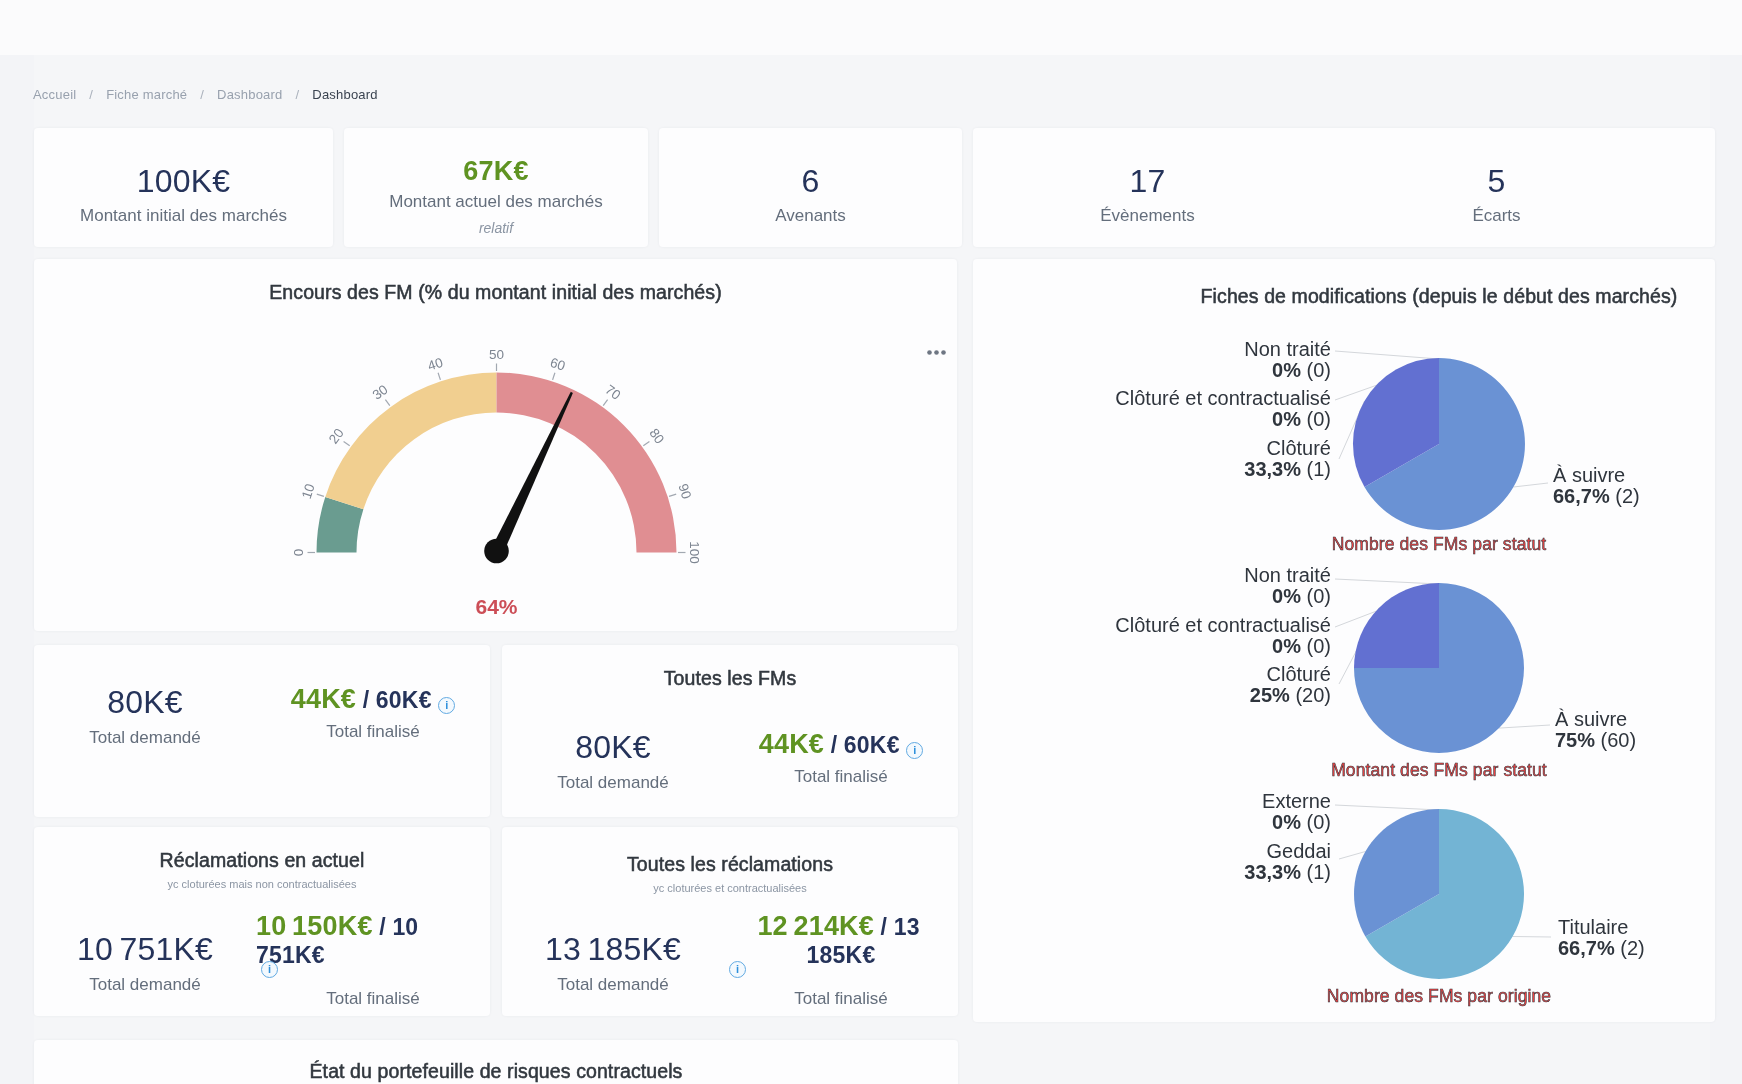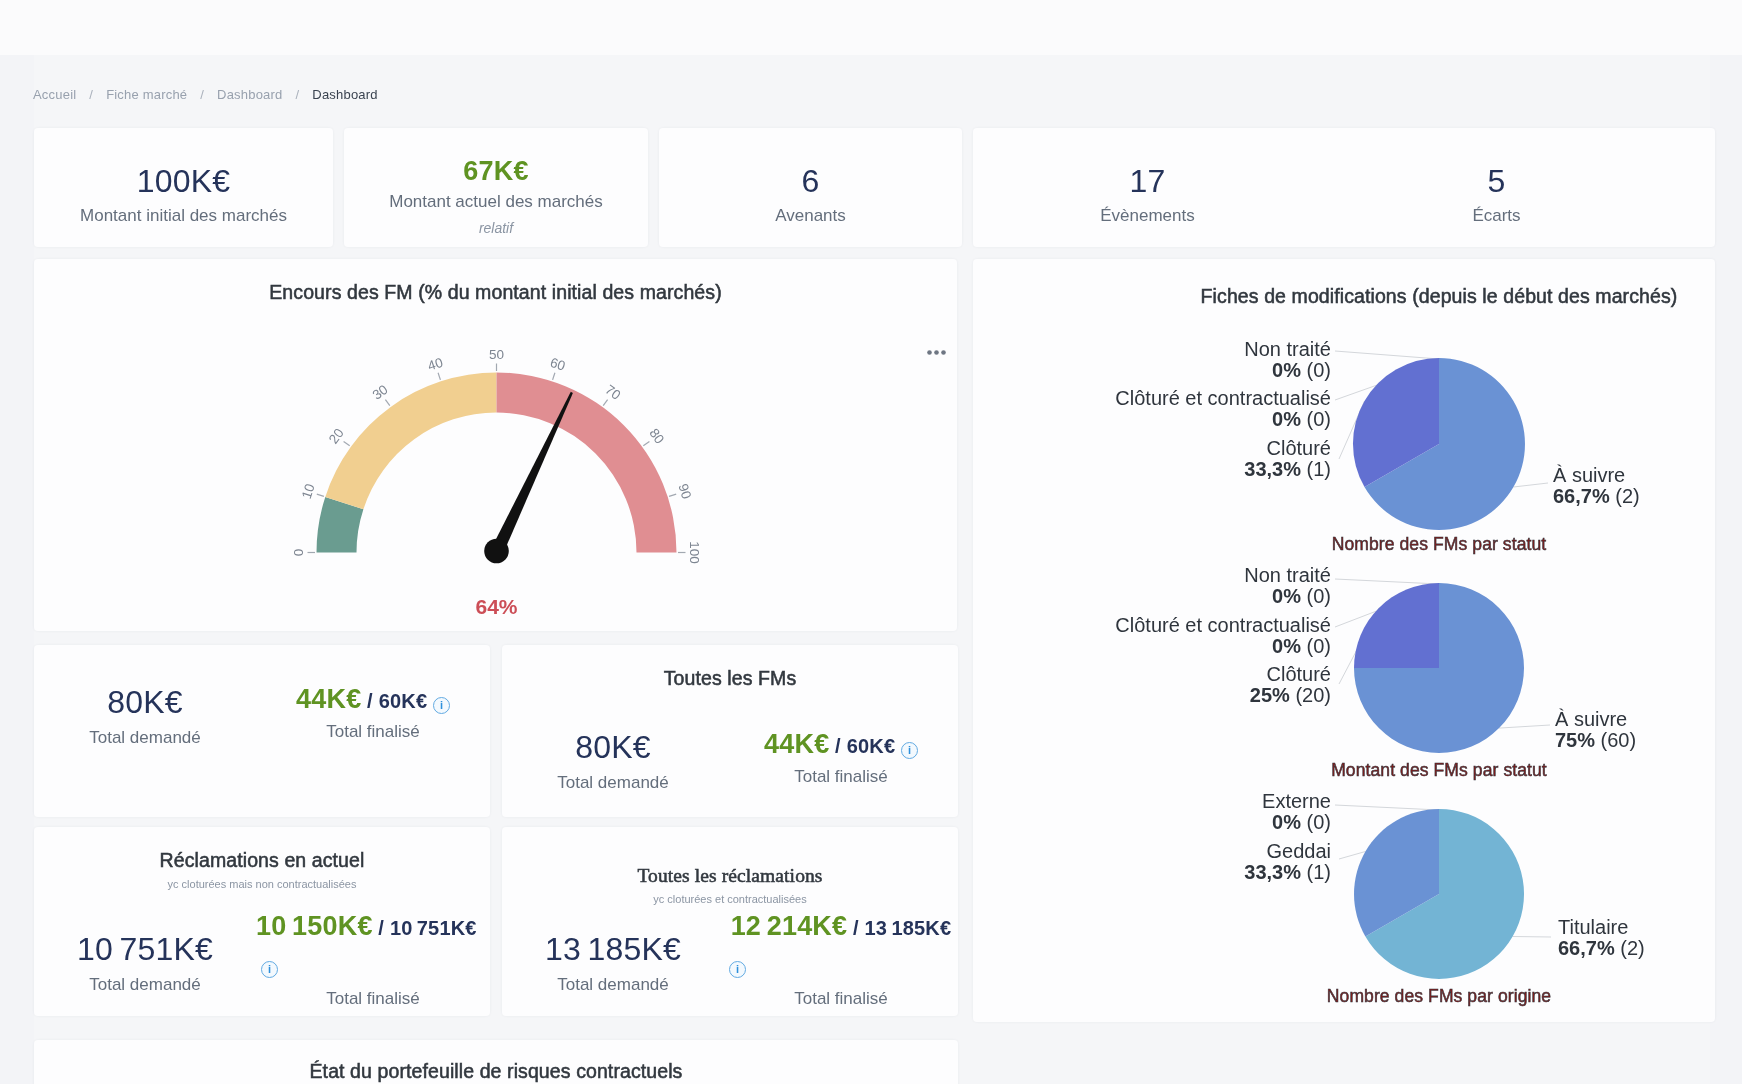--- a/index.html
+++ b/index.html
@@ -9,26 +9,26 @@
 .content { position:absolute; left:34px; top:55px; width:1676px; height:1029px; background:#f5f6f8; }
 .card { position:absolute; background:#fdfdfe; border-radius:4px; box-shadow:0 0 3px rgba(40,50,70,0.06); }
 .bc { position:absolute; left:33px; top:87px; font-size:13px; letter-spacing:0.2px; color:#98a1ae; }
 .bc .sep { margin:0 13px; color:#aab1bc; }
 .bc .active { color:#3a4350; font-weight:500; }
 .num { font-weight:normal; color:#25335a; font-size:32px; letter-spacing:0.2px; }
 .grn { font-weight:bold; color:#5f9322; font-size:27px; letter-spacing:0.2px; }
 .lbl { color:#646e7c; font-size:17px; }
 .ctitle { font-weight:normal; -webkit-text-stroke:0.55px #32383f; color:#32383f; font-size:19.5px; text-align:center; letter-spacing:0.1px; }
 .statnum { text-align:center; }
-.slash { font-weight:bold; color:#25335a; font-size:20px; letter-spacing:0.2px; }
+.slash { font-weight:bold; color:#25335a; font-size:23px; letter-spacing:0.2px; }
 .sub { color:#8b95a3; font-size:11px; text-align:center; }
 .ib { display:inline-block; width:17px; height:17px; border-radius:50%; border:1.4px solid #62aae2; background:#f3f9fe; color:#2e90dc; font-size:11px; font-weight:bold; text-align:center; line-height:14.5px; vertical-align:-1px; }
 .plabel { position:absolute; font-size:20px; color:#2f353d; line-height:20.5px; }
 .pr { text-align:right; }
-.pcap { position:absolute; font-size:17.5px; font-weight:normal; -webkit-text-stroke:0.55px #2f353c; color:#7f1d1d; text-align:center; width:300px; letter-spacing:0.1px; }
+.pcap { position:absolute; font-size:17.5px; font-weight:normal; -webkit-text-stroke:0.55px #2f353c; color:#ef4444; text-align:center; width:300px; letter-spacing:0.1px; }
 </style>
 </head>
 <body>
 <div class="topband"></div>
 <div class="content"></div>
 
 <div class="bc"><span>Accueil</span><span class="sep">/</span><span>Fiche marché</span><span class="sep">/</span><span>Dashboard</span><span class="sep">/</span><span class="active">Dashboard</span></div>
 
 <div class="card" style="left:34px; top:128px; width:299px; height:119px;">
   <div class="statnum" style="margin-top:35px;"><span class="num">100K€</span></div>
@@ -172,21 +172,21 @@
   <div style="position:absolute; left:0; top:104px; width:222px; text-align:center;">
       <div class="num">10 751K€</div>
       <div class="lbl" style="margin-top:7px;">Total demandé</div>
     </div>
   <div style="position:absolute; left:222px; top:84px; width:234px; text-align:left;"><span class="grn">10 150K€</span><span class="slash"> / 10 751K€</span></div>
   <div style="position:absolute; left:227px; top:131px;"><span class="ib">i</span></div>
   <div class="lbl" style="position:absolute; left:222px; top:162px; width:234px; text-align:center;">Total finalisé</div>
 </div>
 
 <div class="card" style="left:502px; top:827px; width:456px; height:189px;">
-  <div class="ctitle" style="margin-top:38px;font-family:Liberation Serif, serif;">Toutes les réclamations</div>
+  <div class="ctitle" style="margin-top:26px;">Toutes les réclamations</div>
   <div class="sub" style="margin-top:6px;">yc cloturées et contractualisées</div>
   <div style="position:absolute; left:0; top:104px; width:222px; text-align:center;">
       <div class="num">13 185K€</div>
       <div class="lbl" style="margin-top:7px;">Total demandé</div>
     </div>
   <div style="position:absolute; left:222px; top:84px; width:234px; text-align:center;"><span class="grn">12 214K€</span><span class="slash"> / 13 185K€</span></div>
   <div style="position:absolute; left:227px; top:131px;"><span class="ib">i</span></div>
   <div class="lbl" style="position:absolute; left:222px; top:162px; width:234px; text-align:center;">Total finalisé</div>
 </div>
 

